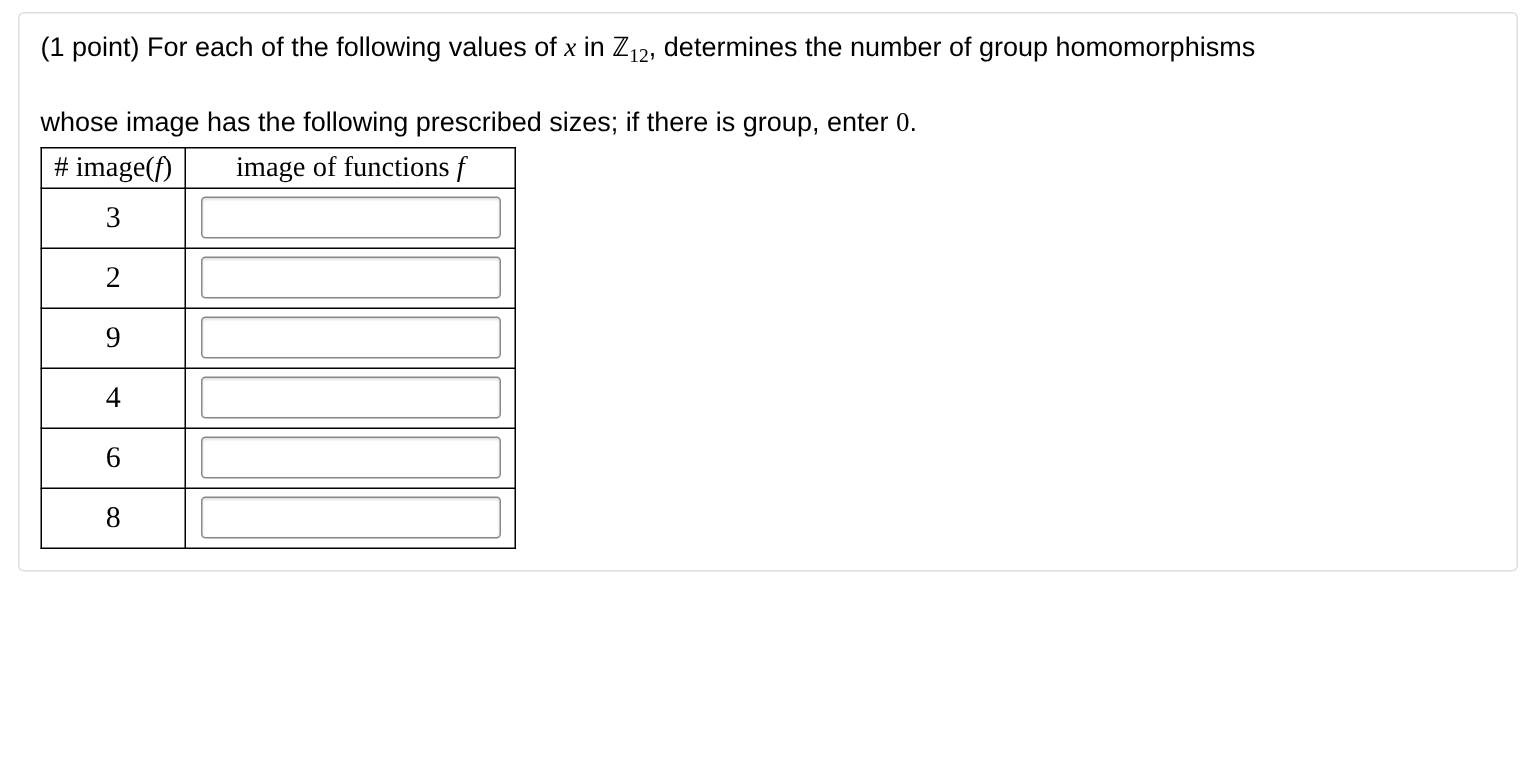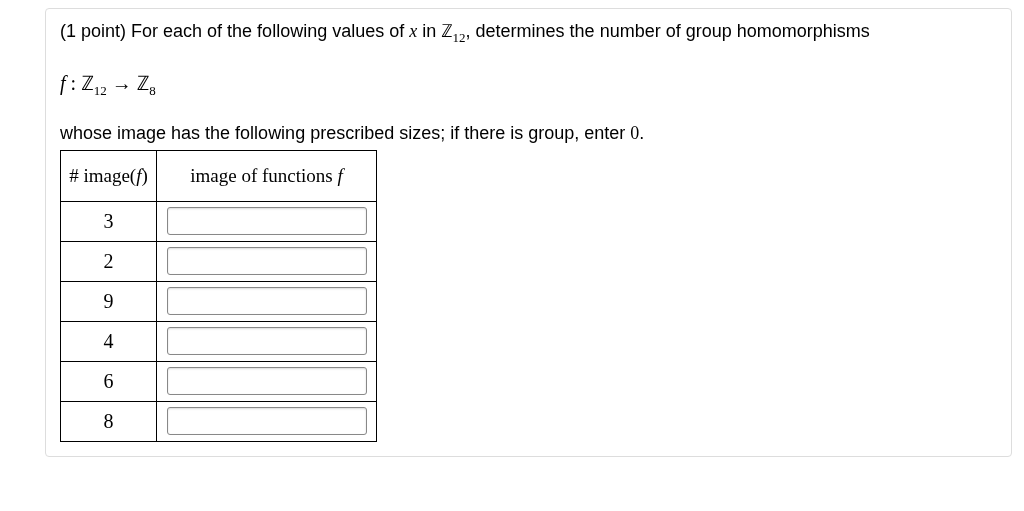--- a/index.html
+++ b/index.html
@@ -13,21 +13,20 @@
       color: #000;
       background: #fff;
       padding: 8px 12px;
       width: 1024px;
     }
     .container {
       border: 1px solid #ddd;
       border-radius: 4px;
       padding: 10px 14px 14px 14px;
       background: #fff;
-      margin-left: 33px;
     }
     .line1 {
       margin-bottom: 22px;
       line-height: 1.4;
     }
     .line2 {
       margin-bottom: 22px;
       font-family: "Times New Roman", serif;
       font-style: italic;
       font-size: 20px;
@@ -51,21 +50,21 @@
     th, td {
       border: 1px solid #000;
       padding: 4px 6px;
       text-align: center;
       vertical-align: middle;
       font-weight: normal;
     }
     th {
       font-family: "Times New Roman", serif;
       font-size: 19px;
-      padding: 14px 4px;
+      padding: 2px 4px;
     }
     td.val {
       width: 96px;
       font-family: "Times New Roman", serif;
       font-size: 20px;
       height: 40px;
     }
     td.inp {
       width: 220px;
       padding: 3px 6px;
@@ -88,23 +87,20 @@
   </style>
 </head>
 <body>
 
 <div class="container">
 
   <div class="line1">
     <span>(1 point) </span><span>For each of the following values of </span><span class="mathpart ital">x</span><span> in </span><span class="bb"><span>ℤ</span><span class="sub">12</span></span><span>, determines the number of group homomorphisms</span>
   </div>
 
-  <div class="line2">
-    <span>f</span><span style="font-style:normal"> : </span><span class="bb" style="font-style:normal"><span>ℤ</span><span class="sub">12</span></span><span style="font-style:normal"> → </span><span class="bb" style="font-style:normal"><span>ℤ</span><span class="sub">8</span></span>
-  </div>
 
   <div class="line3">
     <span>whose image has the following prescribed sizes; if there is group, enter </span><span class="mathpart">0</span><span>.</span>
   </div>
 
   <table>
     <tbody>
         <tr>
       <th>
         <span># image(</span><span class="ital">f</span><span>)</span>

